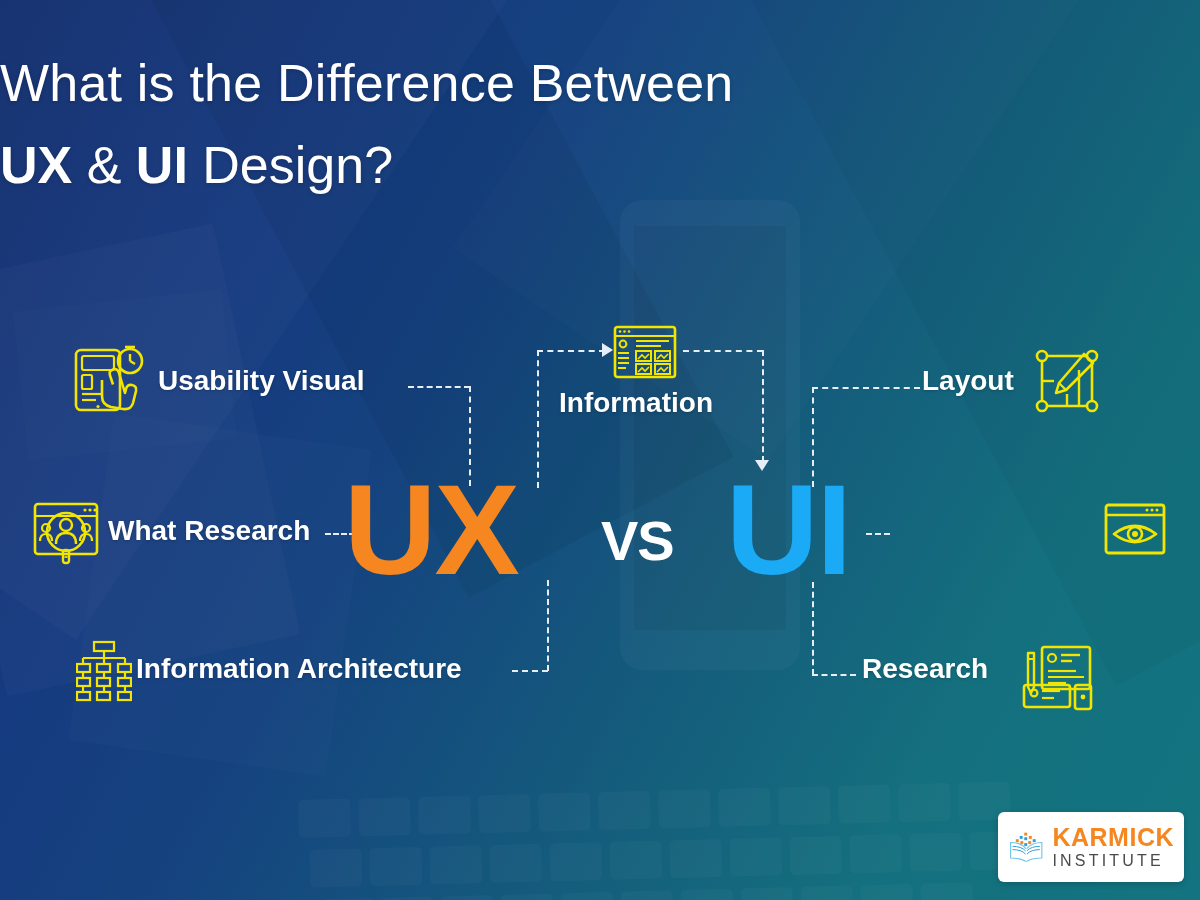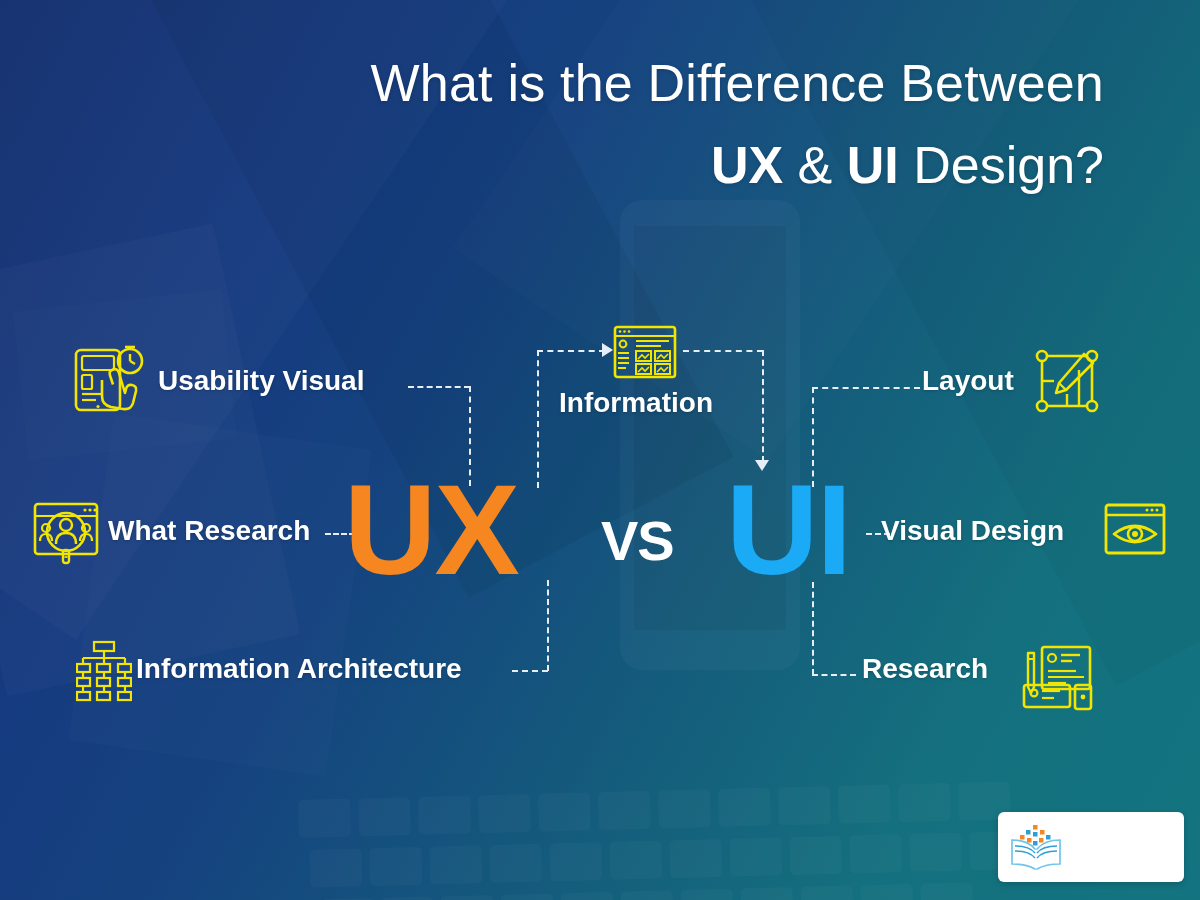--- a/index.html
+++ b/index.html
@@ -48,21 +48,21 @@
     transform: rotate(-28deg);
   }
   .bg-paper {
     position:absolute; background: rgba(255,255,255,0.025);
     border-radius:4px;
   }
 
   
   .title-block {
     position: absolute; left: 0; top: 54px; width: 1104px;
-    text-align: right; z-index: 8;
+    text-align: left; z-index: 8;
   }
   .title-line1 {
     color: #ffffff; font-size: 52px; font-weight: 400;
     letter-spacing: 0.2px; line-height: 1.12;
     text-shadow: 0 1px 4px rgba(0,0,0,0.18);
   }
   .title-line2 {
     color: #ffffff; font-size: 52px; font-weight: 400;
     margin-top: 24px; line-height: 1.12;
     text-shadow: 0 1px 4px rgba(0,0,0,0.18);
@@ -346,21 +346,20 @@
       <line x1="8" y1="13" x2="8" y2="53" stroke="#F2E500" stroke-width="2.6"></line>
       <line x1="58" y1="13" x2="58" y2="53" stroke="#F2E500" stroke-width="2.6"></line>
       <line x1="8" y1="33" x2="20" y2="33" stroke="#F2E500" stroke-width="2.4"></line>
       <line x1="33" y1="58" x2="33" y2="46" stroke="#F2E500" stroke-width="2.4"></line>
       <line x1="45" y1="58" x2="45" y2="22" stroke="#F2E500" stroke-width="2.4"></line>
       <path d="M50 6 L59 15 L32 42 L22 45 L25 35 Z" fill="none" stroke="#F2E500" stroke-width="2.6" stroke-linejoin="round"></path>
       <line x1="25" y1="35" x2="32" y2="42" stroke="#F2E500" stroke-width="2.2"></line>
     </svg>
   </div>
 
-  <div class="label" style="left:881px; top:515px;">Visual Design</div>
   <div class="icon-box" style="left:1104px; top:503px;">
     <svg width="62" height="52" viewBox="0 0 62 52">
       <rect x="2" y="2" width="58" height="48" rx="2.5" fill="none" stroke="#F2E500" stroke-width="2.8"></rect>
       <line x1="2" y1="12" x2="60" y2="12" stroke="#F2E500" stroke-width="2.4"></line>
       <circle cx="43" cy="7" r="1.5" fill="#F2E500"></circle>
       <circle cx="48" cy="7" r="1.5" fill="#F2E500"></circle>
       <circle cx="53" cy="7" r="1.5" fill="#F2E500"></circle>
       <path d="M10 31 q21 -16 42 0 q-21 16 -42 0 Z" fill="none" stroke="#F2E500" stroke-width="2.8" stroke-linejoin="round"></path>
       <circle cx="31" cy="31" r="7" fill="none" stroke="#F2E500" stroke-width="2.6"></circle>
       <circle cx="31" cy="31" r="3" fill="#F2E500"></circle>
@@ -403,15 +402,19 @@
       <rect x="25" y="2" width="4.5" height="4.5" fill="#F6861F"></rect>
       <rect x="18" y="7" width="4.5" height="4.5" fill="#2E9FD6"></rect>
       <rect x="32" y="7" width="4.5" height="4.5" fill="#F6861F"></rect>
       <rect x="25" y="9" width="4.5" height="4.5" fill="#2E9FD6"></rect>
       <rect x="12" y="12" width="4.5" height="4.5" fill="#F6861F"></rect>
       <rect x="38" y="12" width="4.5" height="4.5" fill="#2E9FD6"></rect>
       <rect x="19" y="15" width="4.5" height="4.5" fill="#F6861F"></rect>
       <rect x="31" y="15" width="4.5" height="4.5" fill="#F6861F"></rect>
       <rect x="25" y="18" width="4.5" height="4.5" fill="#2E9FD6"></rect>
     </svg>
+    <div class="logo-text">
+      <div class="logo-karmick">KARMICK</div>
+      <div class="logo-institute">INSTITUTE</div>
+    </div>
   </div>
 
 </div>
 
 </body></html>

